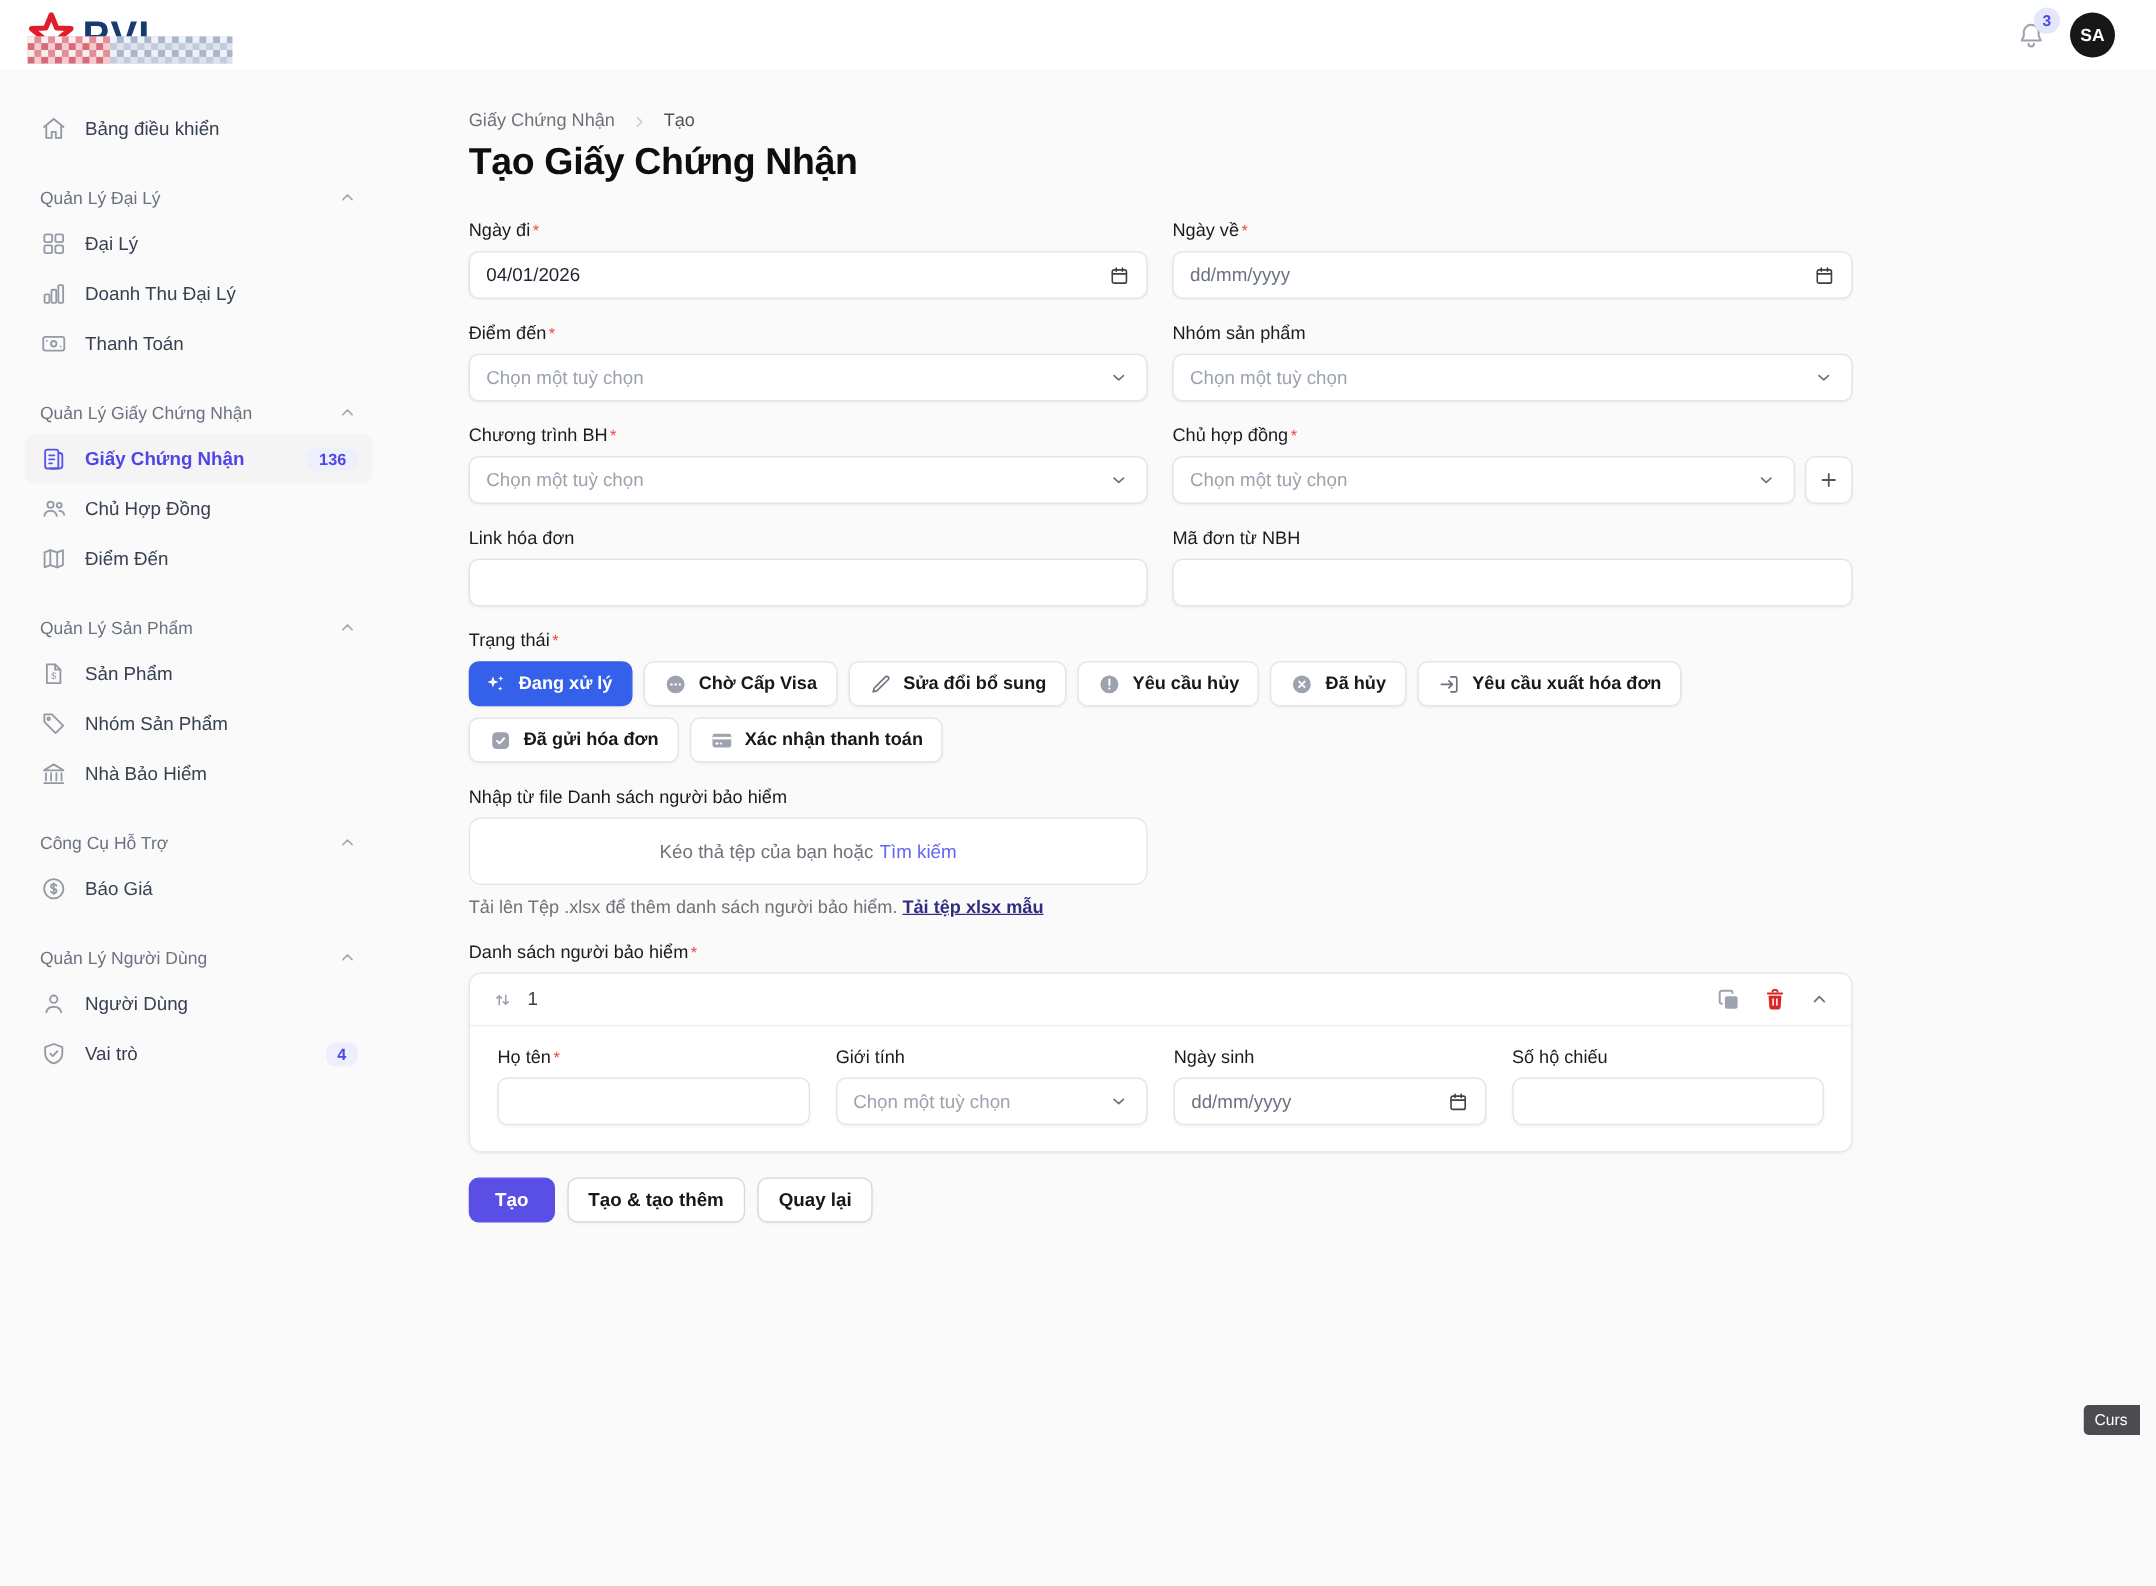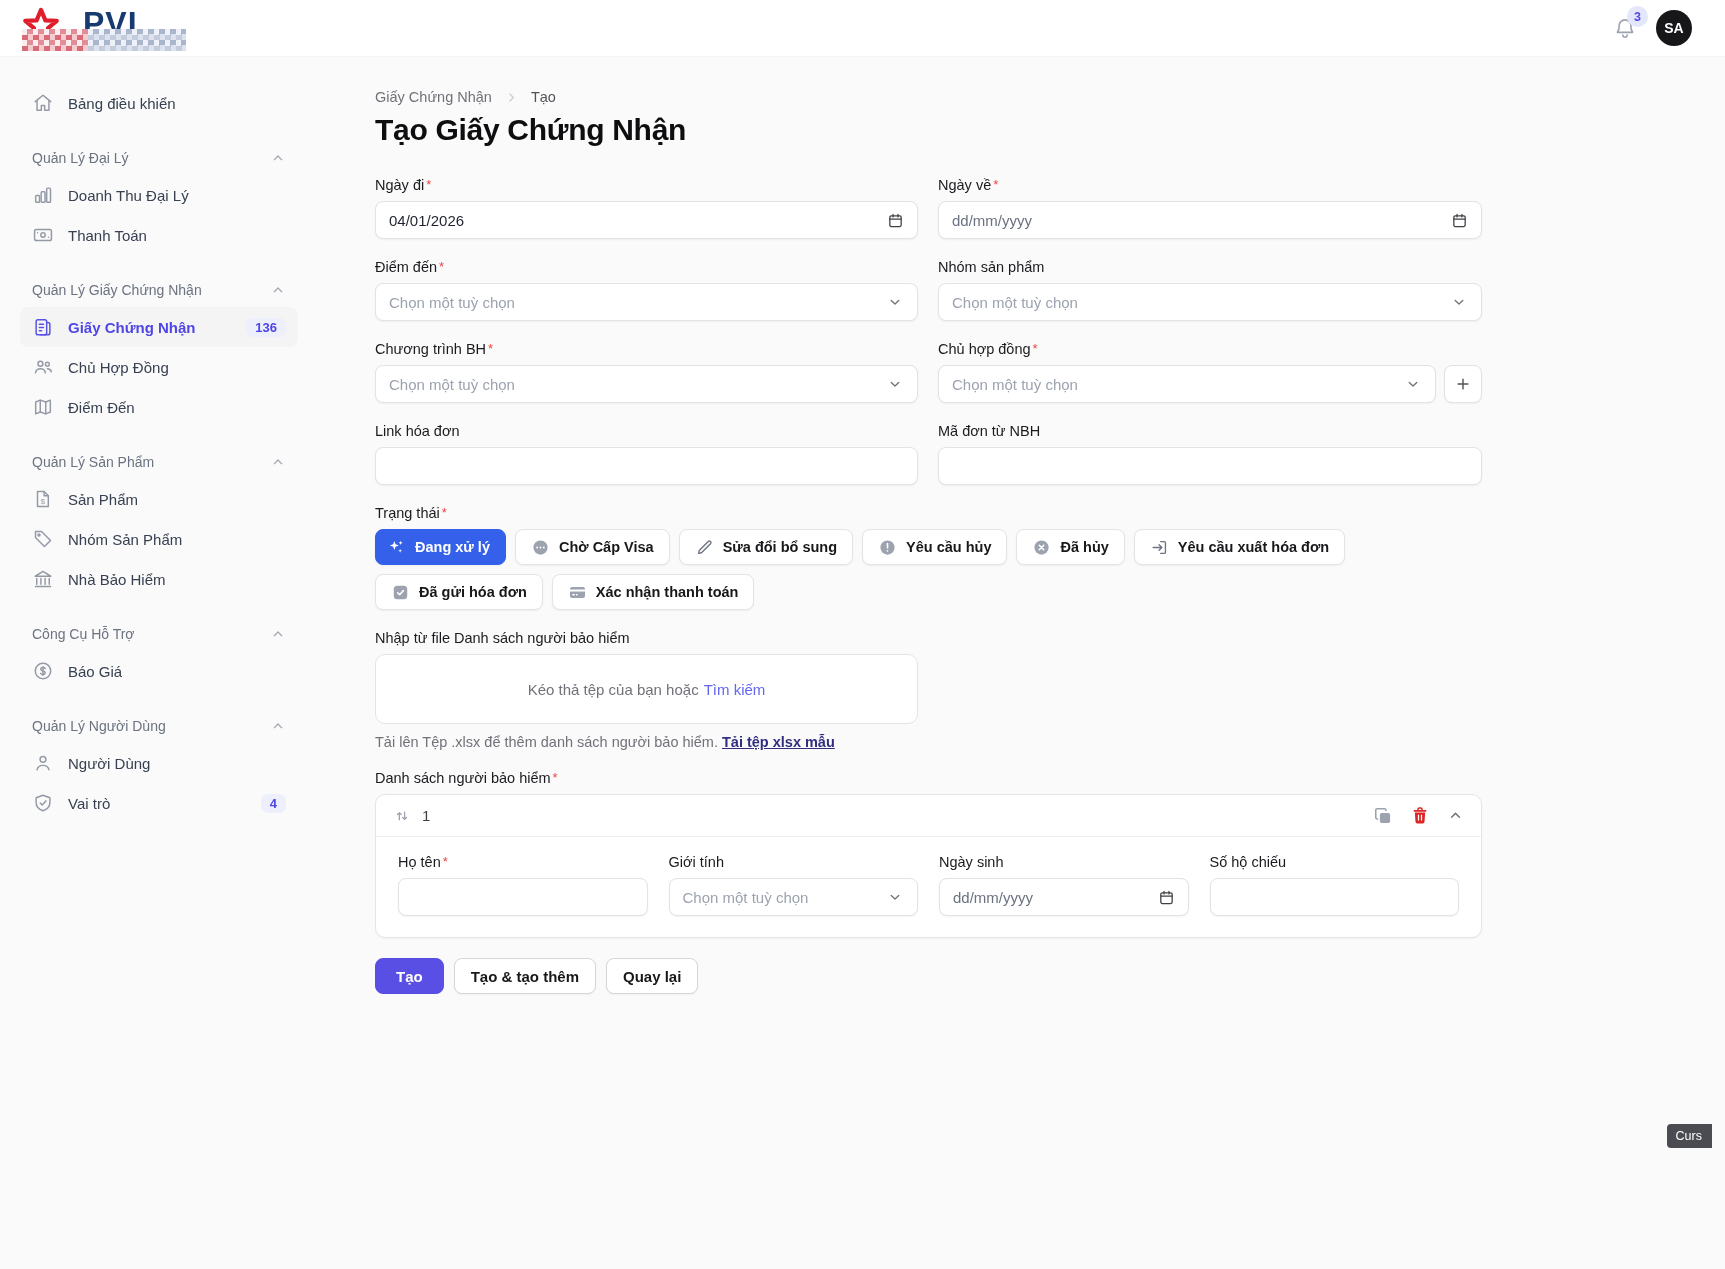--- a/index.html
+++ b/index.html
@@ -9,21 +9,21 @@
     background:#fafafa; color:#18181b; overflow:hidden;
   }
   .app { position:relative; width:1725px; height:1269px; background:#fafafa; overflow:hidden; }
 
   
   .topbar {
     height:57px; background:#fff; border-bottom:1px solid #f4f4f5;
     display:flex; align-items:center; justify-content:space-between;
     padding:0 33px 0 20px;
   }
-  .logo { position:relative; display:flex; gap:21px; height:46px; padding-right:14px; }
+  .logo { position:relative; display:flex; align-items:center; gap:4px; height:46px; padding-right:14px; }
   .logo-star { width:42px; height:42px; }
   .logo-text { font-size:32px; font-weight:800; color:#173a70; letter-spacing:1px; }
   .pix { position:absolute; bottom:0; height:22px; background-size:11px 11px; }
   .pix-red { left:2px; width:66px; background-image:conic-gradient(#e28e99 25%, #f5cbd0 0 50%, #d86b78 0 75%, #fbecee 0); }
   .pix-blue { left:68px; width:98px; background-image:conic-gradient(#aab6cc 25%, #dde3ee 0 50%, #c3cbdd 0 75%, #eef1f7 0); }
   .topbar-right { display:flex; align-items:center; gap:18px; }
   .bell-wrap { position:relative; width:26px; height:26px; cursor:pointer; }
   .bell-wrap svg { width:26px; height:26px; color:#9ca3af; }
   .notif-badge {
     position:absolute; top:-9px; left:15px; min-width:21px; height:21px; padding:0 5px;
@@ -95,21 +95,21 @@
   .chip {
     height:36px; display:inline-flex; align-items:center; gap:9px; padding:0 15px;
     background:#fff; border:1px solid #e4e4e7; border-radius:8px;
     font-size:14.5px; font-weight:600; color:#18181b;
     box-shadow:0 1px 2px rgba(16,24,40,.05); cursor:pointer; white-space:nowrap;
   }
   .chip svg { width:19px; height:19px; flex-shrink:0; }
   .chip.active { background:#3560e9; border-color:#3560e9; color:#fff;padding-left:11px; }
 
   .upload-box {
-    width:543px; height:70px; background:#fff; border:1px solid #e4e4e7; border-radius:10px;
+    width:543px; height:54px; background:#fff; border:1px solid #e4e4e7; border-radius:10px;
     display:flex; align-items:center; justify-content:center; gap:5px;
     font-size:15px; color:#71717a; cursor:pointer;
   }
   .browse-link { color:#6366f1; font-weight:500; cursor:pointer; }
   .upload-helper { margin-top:10px; font-size:14.5px; color:#71717a; }
   .helper-link { color:#312e81; font-weight:700; text-decoration:underline; cursor:pointer; margin-left:4px; }
 
   .rep-card {
     width:1107px; background:#fff; border:1px solid #e5e5e9; border-radius:10px;
     box-shadow:0 1px 2px rgba(16,24,40,.04);
@@ -175,20 +175,29 @@
             <path d="M5.5 9.5V20h4.7v-5.3h3.6V20h4.7V9.5"></path>
           </svg>
         <span>Bảng điều khiển</span>
       </div>
 
       <div class="nav-header">
         <span>Quản Lý Đại Lý</span>
         <svg viewBox="0 0 24 24" fill="none" stroke="currentColor" stroke-width="2" stroke-linecap="round" stroke-linejoin="round">
             <path d="M6.5 14.5L12 9l5.5 5.5"></path>
           </svg>
+      </div>
+      <div class="nav-item">
+        <svg viewBox="0 0 24 24" fill="none" stroke="currentColor" stroke-width="1.6" stroke-linejoin="round">
+            <rect x="3.8" y="3.8" width="6.8" height="6.8" rx="1.6"></rect>
+            <rect x="13.4" y="3.8" width="6.8" height="6.8" rx="1.6"></rect>
+            <rect x="3.8" y="13.4" width="6.8" height="6.8" rx="1.6"></rect>
+            <rect x="13.4" y="13.4" width="6.8" height="6.8" rx="1.6"></rect>
+          </svg>
+        <span>Đại Lý</span>
       </div>
       <div class="nav-item">
         <svg viewBox="0 0 24 24" fill="none" stroke="currentColor" stroke-width="1.6" stroke-linejoin="round">
             <rect x="4" y="12.5" width="4.2" height="7.5" rx="1"></rect>
             <rect x="10" y="8.5" width="4.2" height="11.5" rx="1"></rect>
             <rect x="16" y="4.5" width="4.2" height="15.5" rx="1"></rect>
           </svg>
         <span>Doanh Thu Đại Lý</span>
       </div>
       <div class="nav-item">

